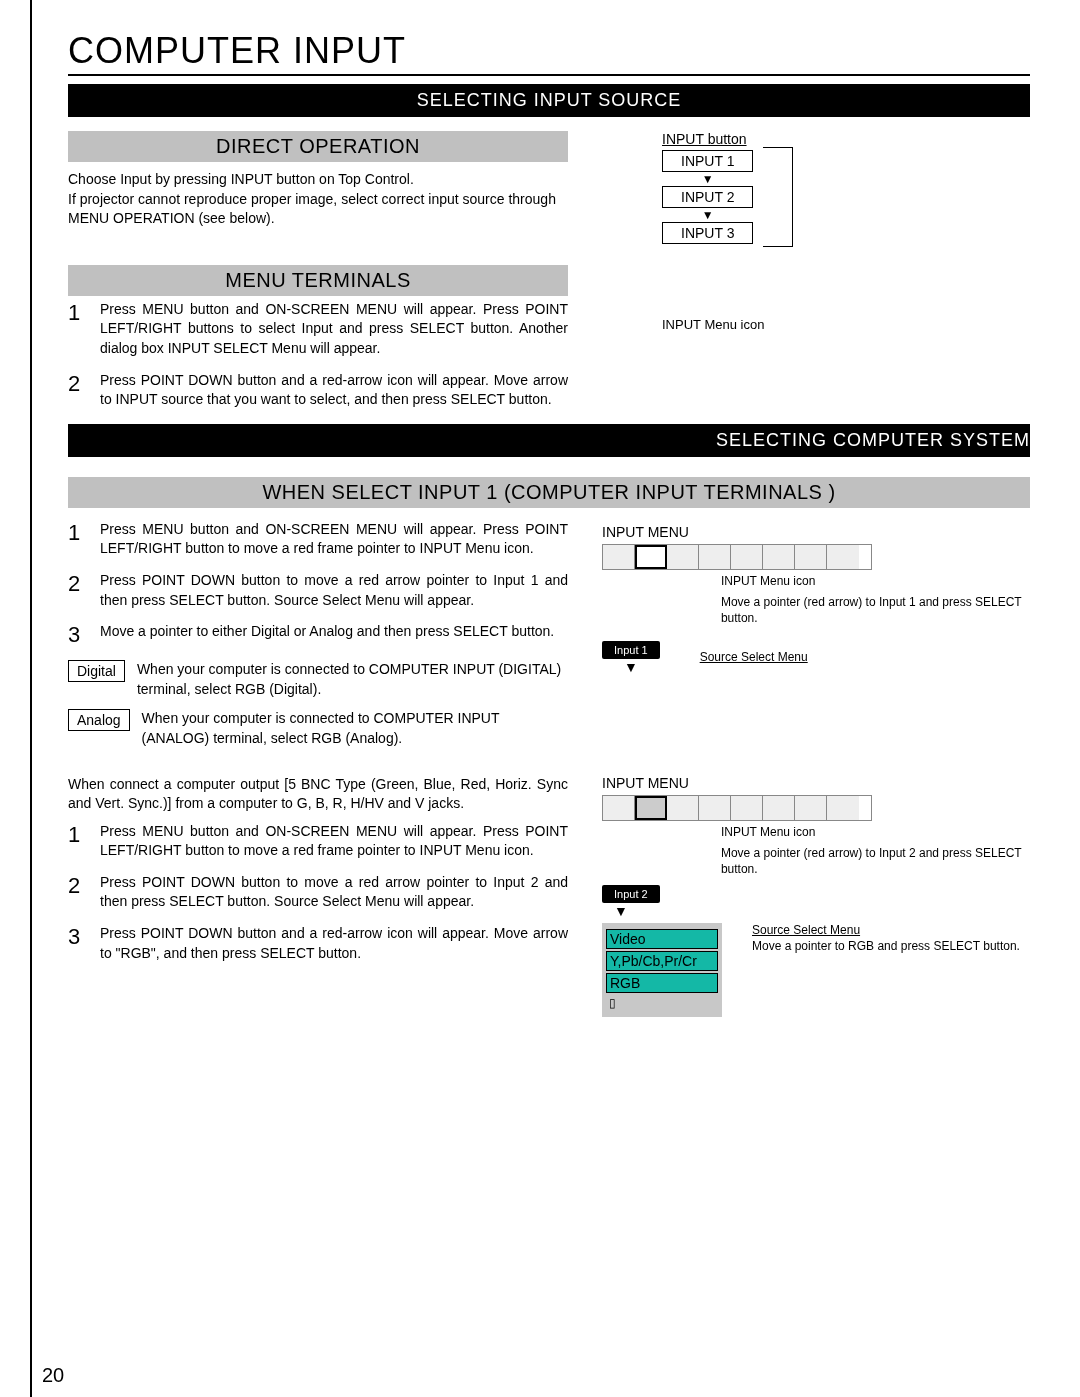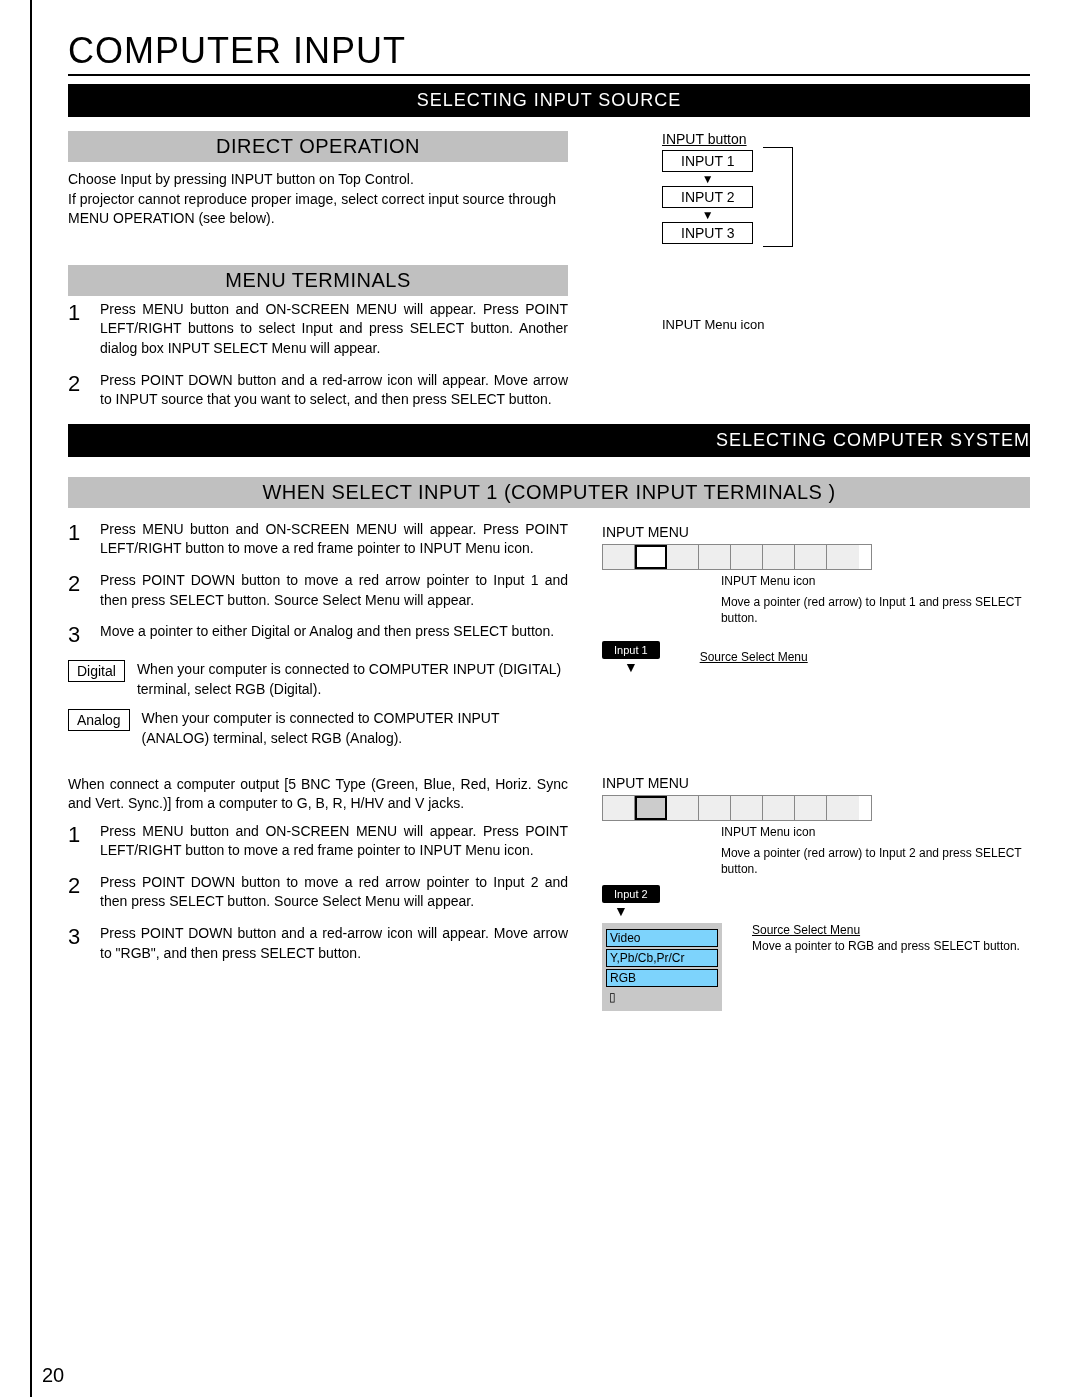--- a/index.html
+++ b/index.html
@@ -63,21 +63,21 @@
   
   .menu-diag { font-size:12px; position:relative; margin-top:8px; }
   .menu-title { font-size:14px; margin-bottom:4px; }
   .menu-bar { display:flex; border:1px solid #888; width:270px; }
   .menu-cell { width:32px; height:24px; border-right:1px solid #888; background:#eee; }
   .menu-cell:last-child { border-right:none; }
   .menu-cell.sel { border:2px solid #000; background:#fff; }
   .note { font-size:12px; line-height:1.3; }
   .src-tab { background:#000; color:#fff; font-size:11px; padding:3px 12px; border-radius:2px; display:inline-block; }
   .gray-submenu { background:#c8c8c8; padding:4px; width:120px; font-size:10px; }
-  .gray-submenu div { background:#7dd3fc; border:1px solid #000; margin:2px 0; padding:1px 3px; font-size:12px; }
+  .gray-submenu div { background:#14b8a6; border:1px solid #000; margin:2px 0; padding:1px 3px; font-size:14px; }
   .underline { text-decoration: underline; }
   .flex-row { display:flex; gap:10px; align-items:flex-start; }
 </style>
 </head>
 <body>
 
 <div class="page">
 
   <h1>COMPUTER INPUT</h1>
   <div class="hline"></div>

